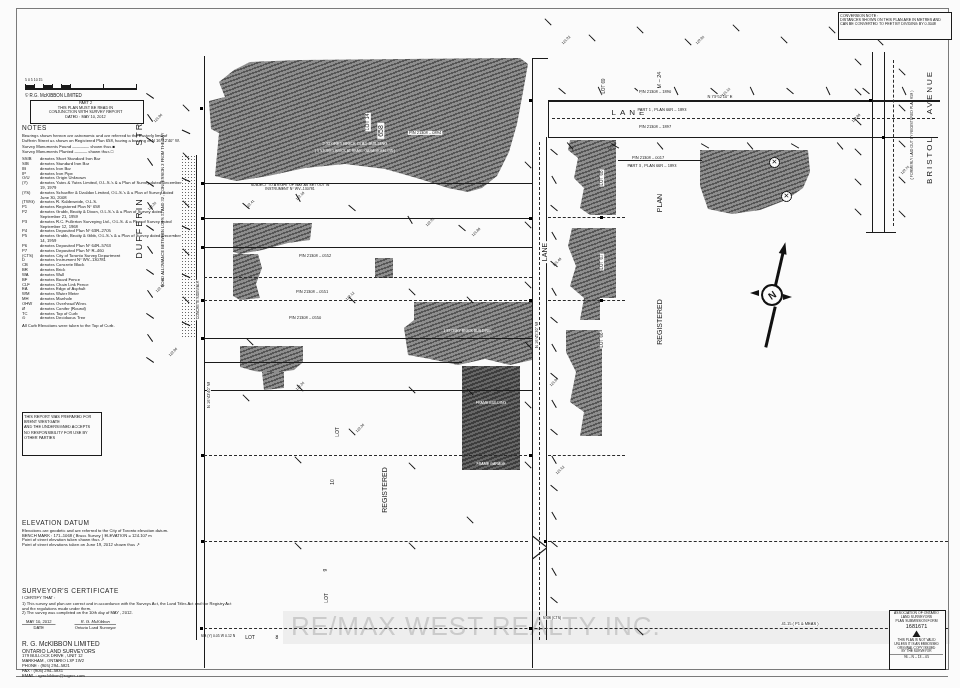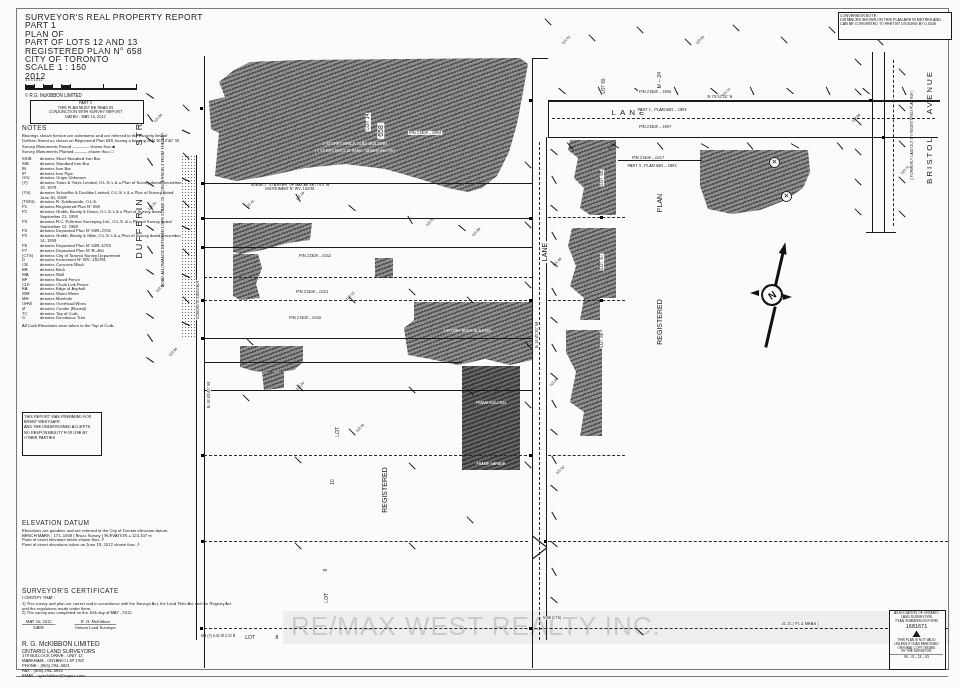--- a/index.html
+++ b/index.html
@@ -101,30 +101,20 @@
   <div class="lnd" style="left:548px;top:455px;width:77px;"></div>
   <div class="lnd" style="left:204px;top:541px;width:324px;"></div>
   <div class="lnd" style="left:548px;top:541px;width:400px;"></div>
   <div class="lnd" style="left:204px;top:628px;width:744px;"></div>
   <div class="lnd" style="left:548px;top:217px;width:77px;"></div>
   <div class="lnd" style="left:548px;top:300px;width:77px;"></div>
   <div class="ln" style="left:618px;top:160px;width:84px;height:1px;"></div>
   <div class="ln" style="left:531px;top:541px;width:17px;height:1px;transform:rotate(38deg);"></div>
   <div class="ln" style="left:531px;top:553px;width:17px;height:1px;transform:rotate(-38deg);"></div>
 
-  <div class="abs" id="title-block" style="left:25px;top:13px;font-size:8.5px;line-height:8.4px;letter-spacing:.4px;z-index:6;">
-      <div>SURVEYOR'S REAL PROPERTY REPORT</div>
-      <div>PART 1</div>
-      <div>PLAN OF</div>
-      <div>PART OF LOTS 12 AND 13</div>
-      <div>REGISTERED PLAN N° 658</div>
-      <div>CITY OF TORONTO</div>
-      <div>SCALE   1 : 150</div>
-      <div>2012</div>
-    </div>
 
   <div class="abs" id="scalebar" style="left:25px;top:80px;width:112px;height:12px;z-index:6;">
     <div class="abs" style="left:0;top:-2px;width:224px;font-size:7px;transform:scale(.5);transform-origin:0 0;">5       0          5         10         15</div>
     <div class="ln" style="left:0;top:8px;width:112px;height:2px;"></div>
     <div class="ln" style="left:0;top:4px;width:1px;height:6px;"></div>
     <div class="ln" style="left:9px;top:4px;width:1px;height:6px;"></div>
     <div class="ln" style="left:18px;top:4px;width:1px;height:6px;"></div>
     <div class="ln" style="left:27px;top:4px;width:1px;height:6px;"></div>
     <div class="ln" style="left:36px;top:4px;width:1px;height:6px;"></div>
     <div class="ln" style="left:45px;top:4px;width:1px;height:6px;"></div>

